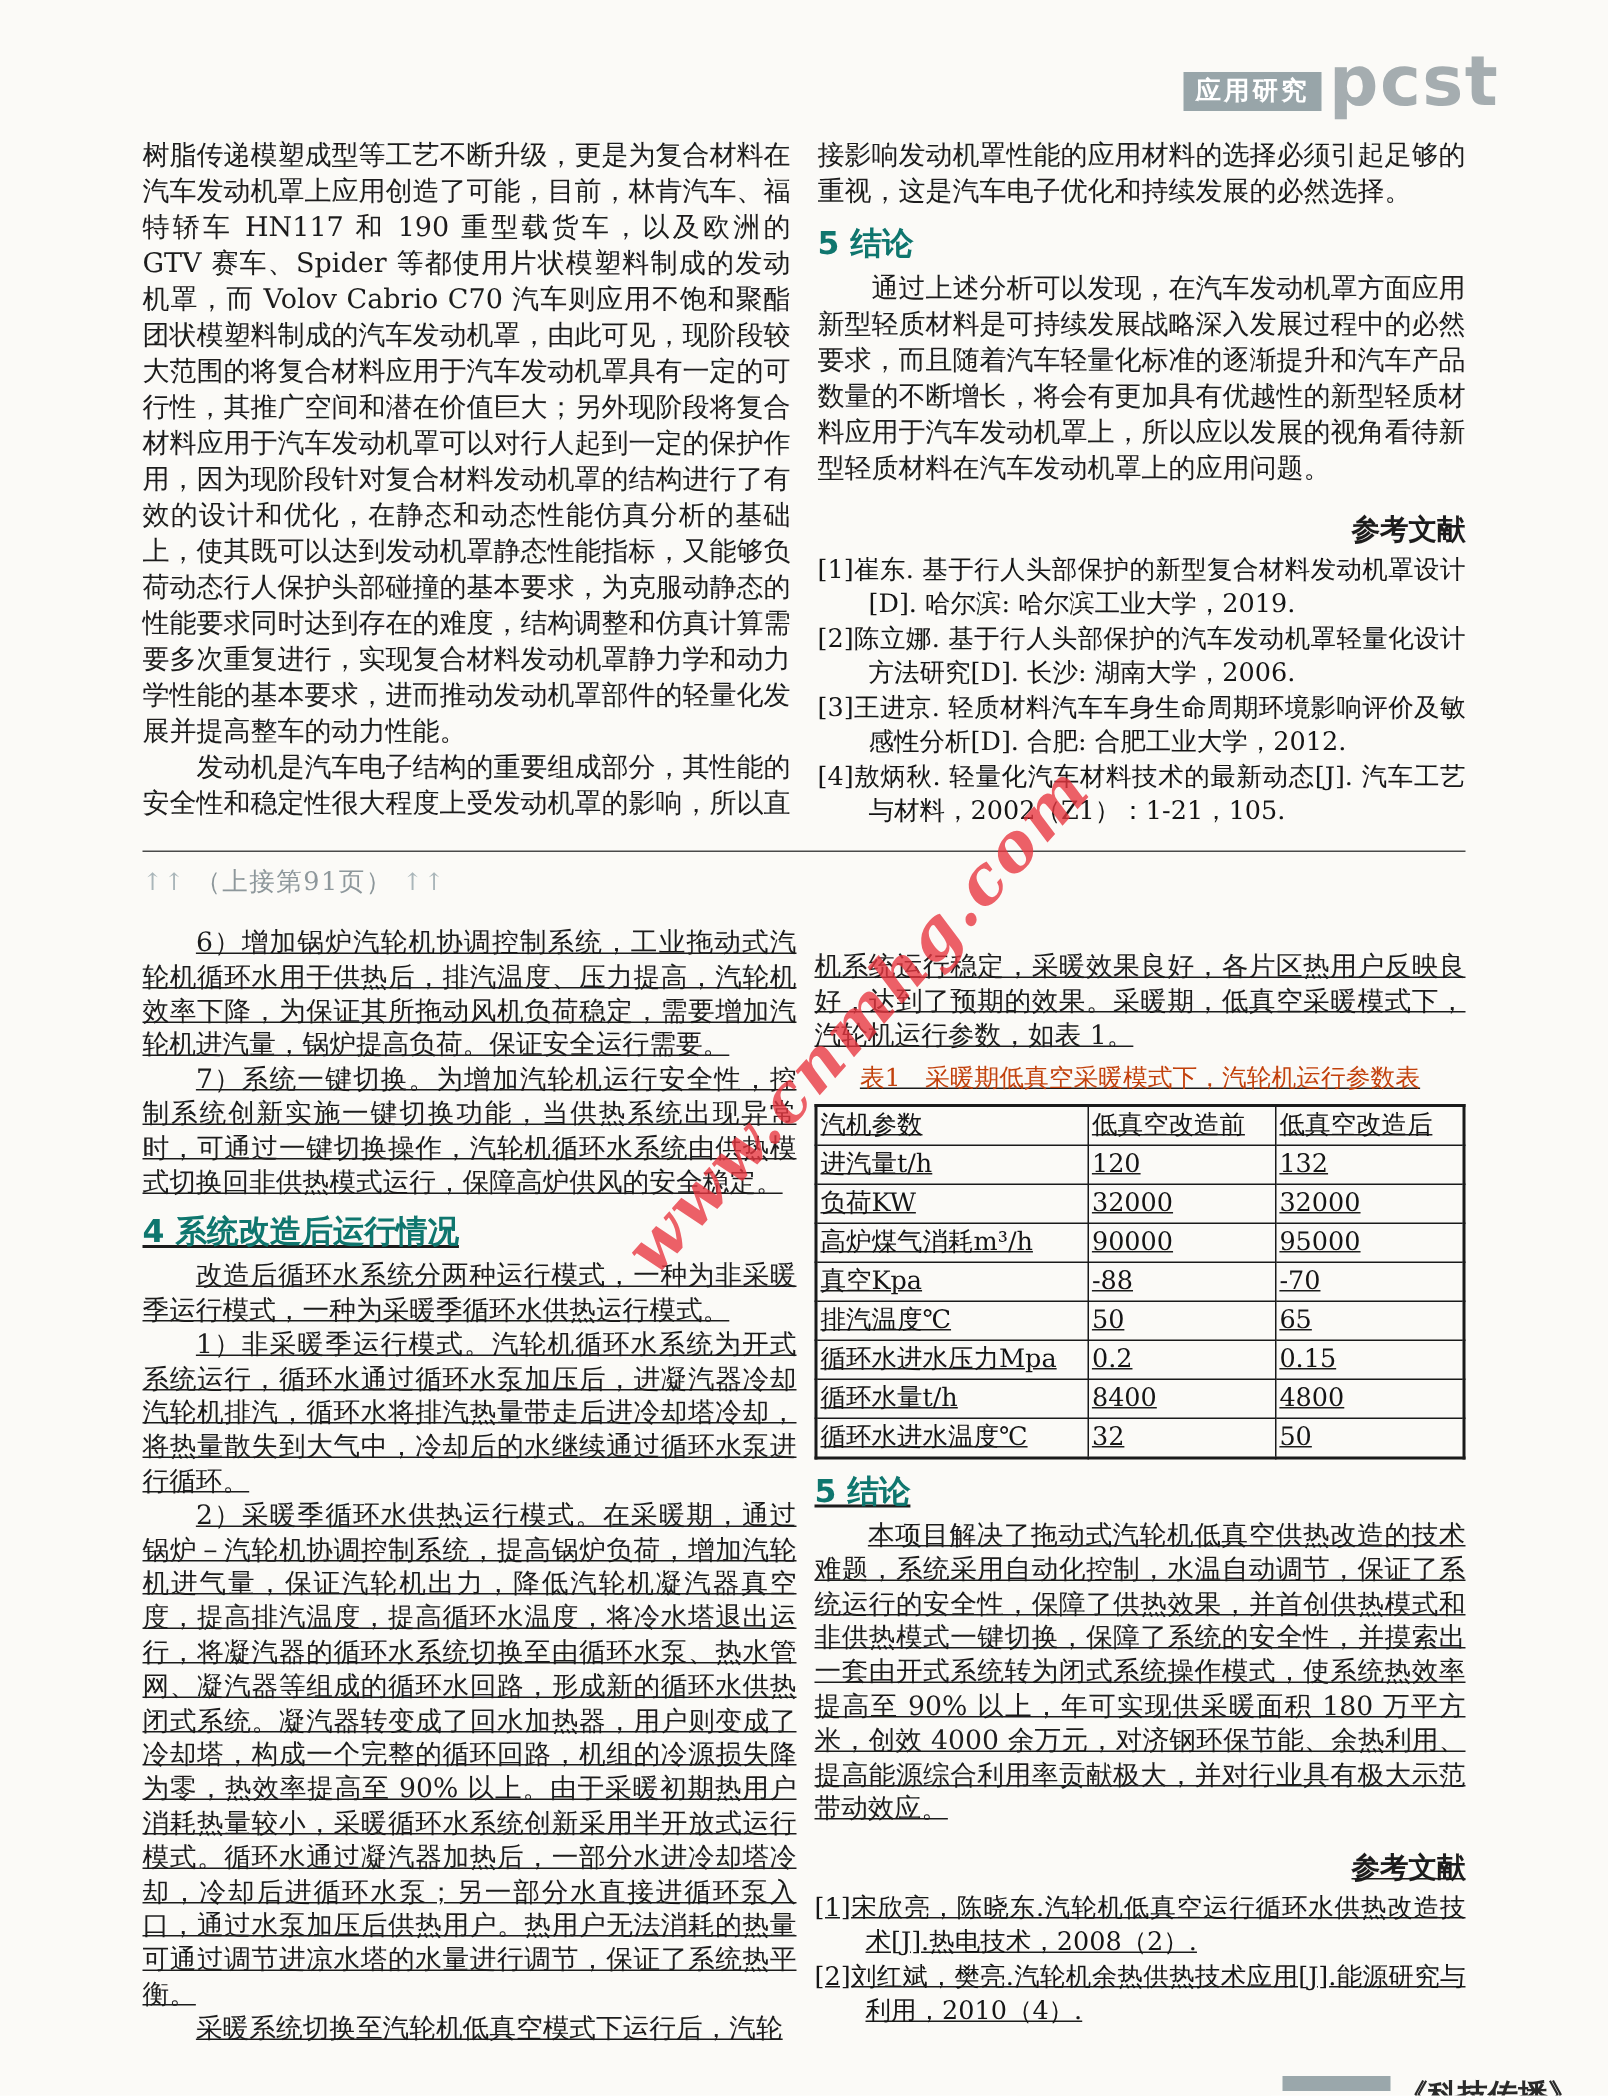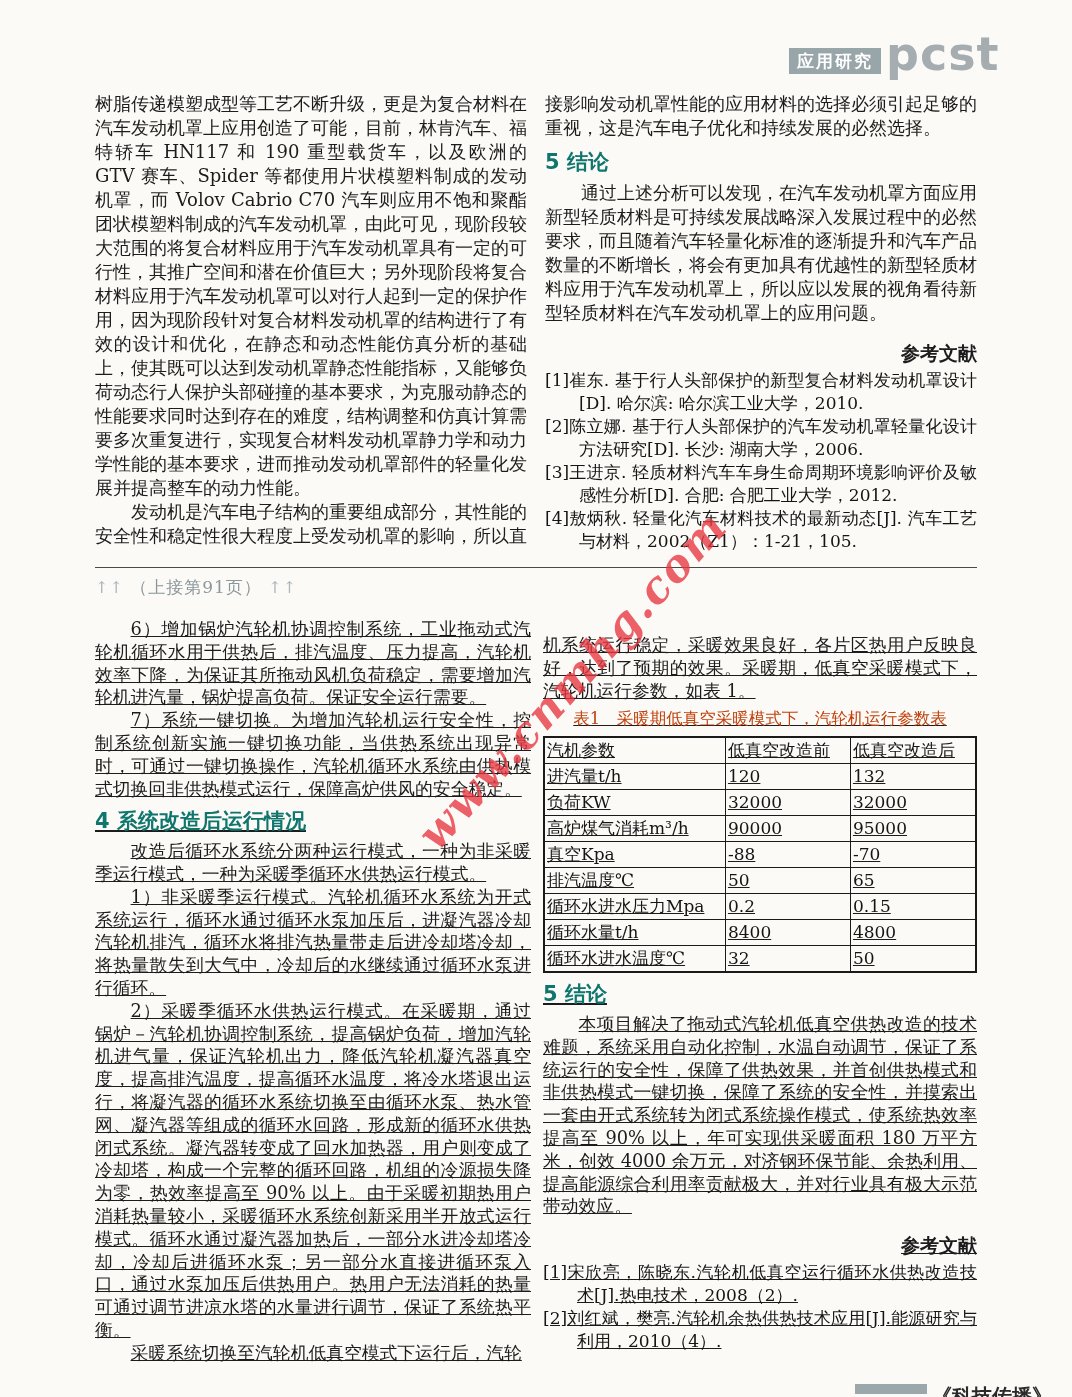--- a/index.html
+++ b/index.html
@@ -104,21 +104,21 @@
     <p class="noindent">树脂传递模塑成型等工艺不断升级，更是为复合材料在汽车发动机罩上应用创造了可能，目前，林肯汽车、福特轿车 HN117 和 190 重型载货车，以及欧洲的 GTV 赛车、Spider 等都使用片状模塑料制成的发动机罩，而 Volov Cabrio C70 汽车则应用不饱和聚酯团状模塑料制成的汽车发动机罩，由此可见，现阶段较大范围的将复合材料应用于汽车发动机罩具有一定的可行性，其推广空间和潜在价值巨大；另外现阶段将复合材料应用于汽车发动机罩可以对行人起到一定的保护作用，因为现阶段针对复合材料发动机罩的结构进行了有效的设计和优化，在静态和动态性能仿真分析的基础上，使其既可以达到发动机罩静态性能指标，又能够负荷动态行人保护头部碰撞的基本要求，为克服动静态的性能要求同时达到存在的难度，结构调整和仿真计算需要多次重复进行，实现复合材料发动机罩静力学和动力学性能的基本要求，进而推动发动机罩部件的轻量化发展并提高整车的动力性能。</p>
     <p>发动机是汽车电子结构的重要组成部分，其性能的安全性和稳定性很大程度上受发动机罩的影响，所以直</p>
   </div>
 
   <div class="col a1 a1-right">
     <p class="noindent">接影响发动机罩性能的应用材料的选择必须引起足够的重视，这是汽车电子优化和持续发展的必然选择。</p>
     <h2 class="sec">5 结论</h2>
     <p>通过上述分析可以发现，在汽车发动机罩方面应用新型轻质材料是可持续发展战略深入发展过程中的必然要求，而且随着汽车轻量化标准的逐渐提升和汽车产品数量的不断增长，将会有更加具有优越性的新型轻质材料应用于汽车发动机罩上，所以应以发展的视角看待新型轻质材料在汽车发动机罩上的应用问题。</p>
     <div class="refs-title">参考文献</div>
     <ul class="ref-list">
-      <li>[1]崔东. 基于行人头部保护的新型复合材料发动机罩设计[D]. 哈尔滨: 哈尔滨工业大学，2010.</li>
+      <li>[1]崔东. 基于行人头部保护的新型复合材料发动机罩设计[D]. 哈尔滨: 哈尔滨工业大学，2019.</li>
       <li>[2]陈立娜. 基于行人头部保护的汽车发动机罩轻量化设计方法研究[D]. 长沙: 湖南大学，2006.</li>
       <li>[3]王进京. 轻质材料汽车车身生命周期环境影响评价及敏感性分析[D]. 合肥: 合肥工业大学，2012.</li>
       <li>[4]敖炳秋. 轻量化汽车材料技术的最新动态[J]. 汽车工艺与材料，2002（Z1）：1-21，105.</li>
     </ul>
   </div>
 
   <div class="divider"></div>
   <div class="cont-note">
     <span class="arrows">↑↑</span>
     <span>（上接第91页）</span>

